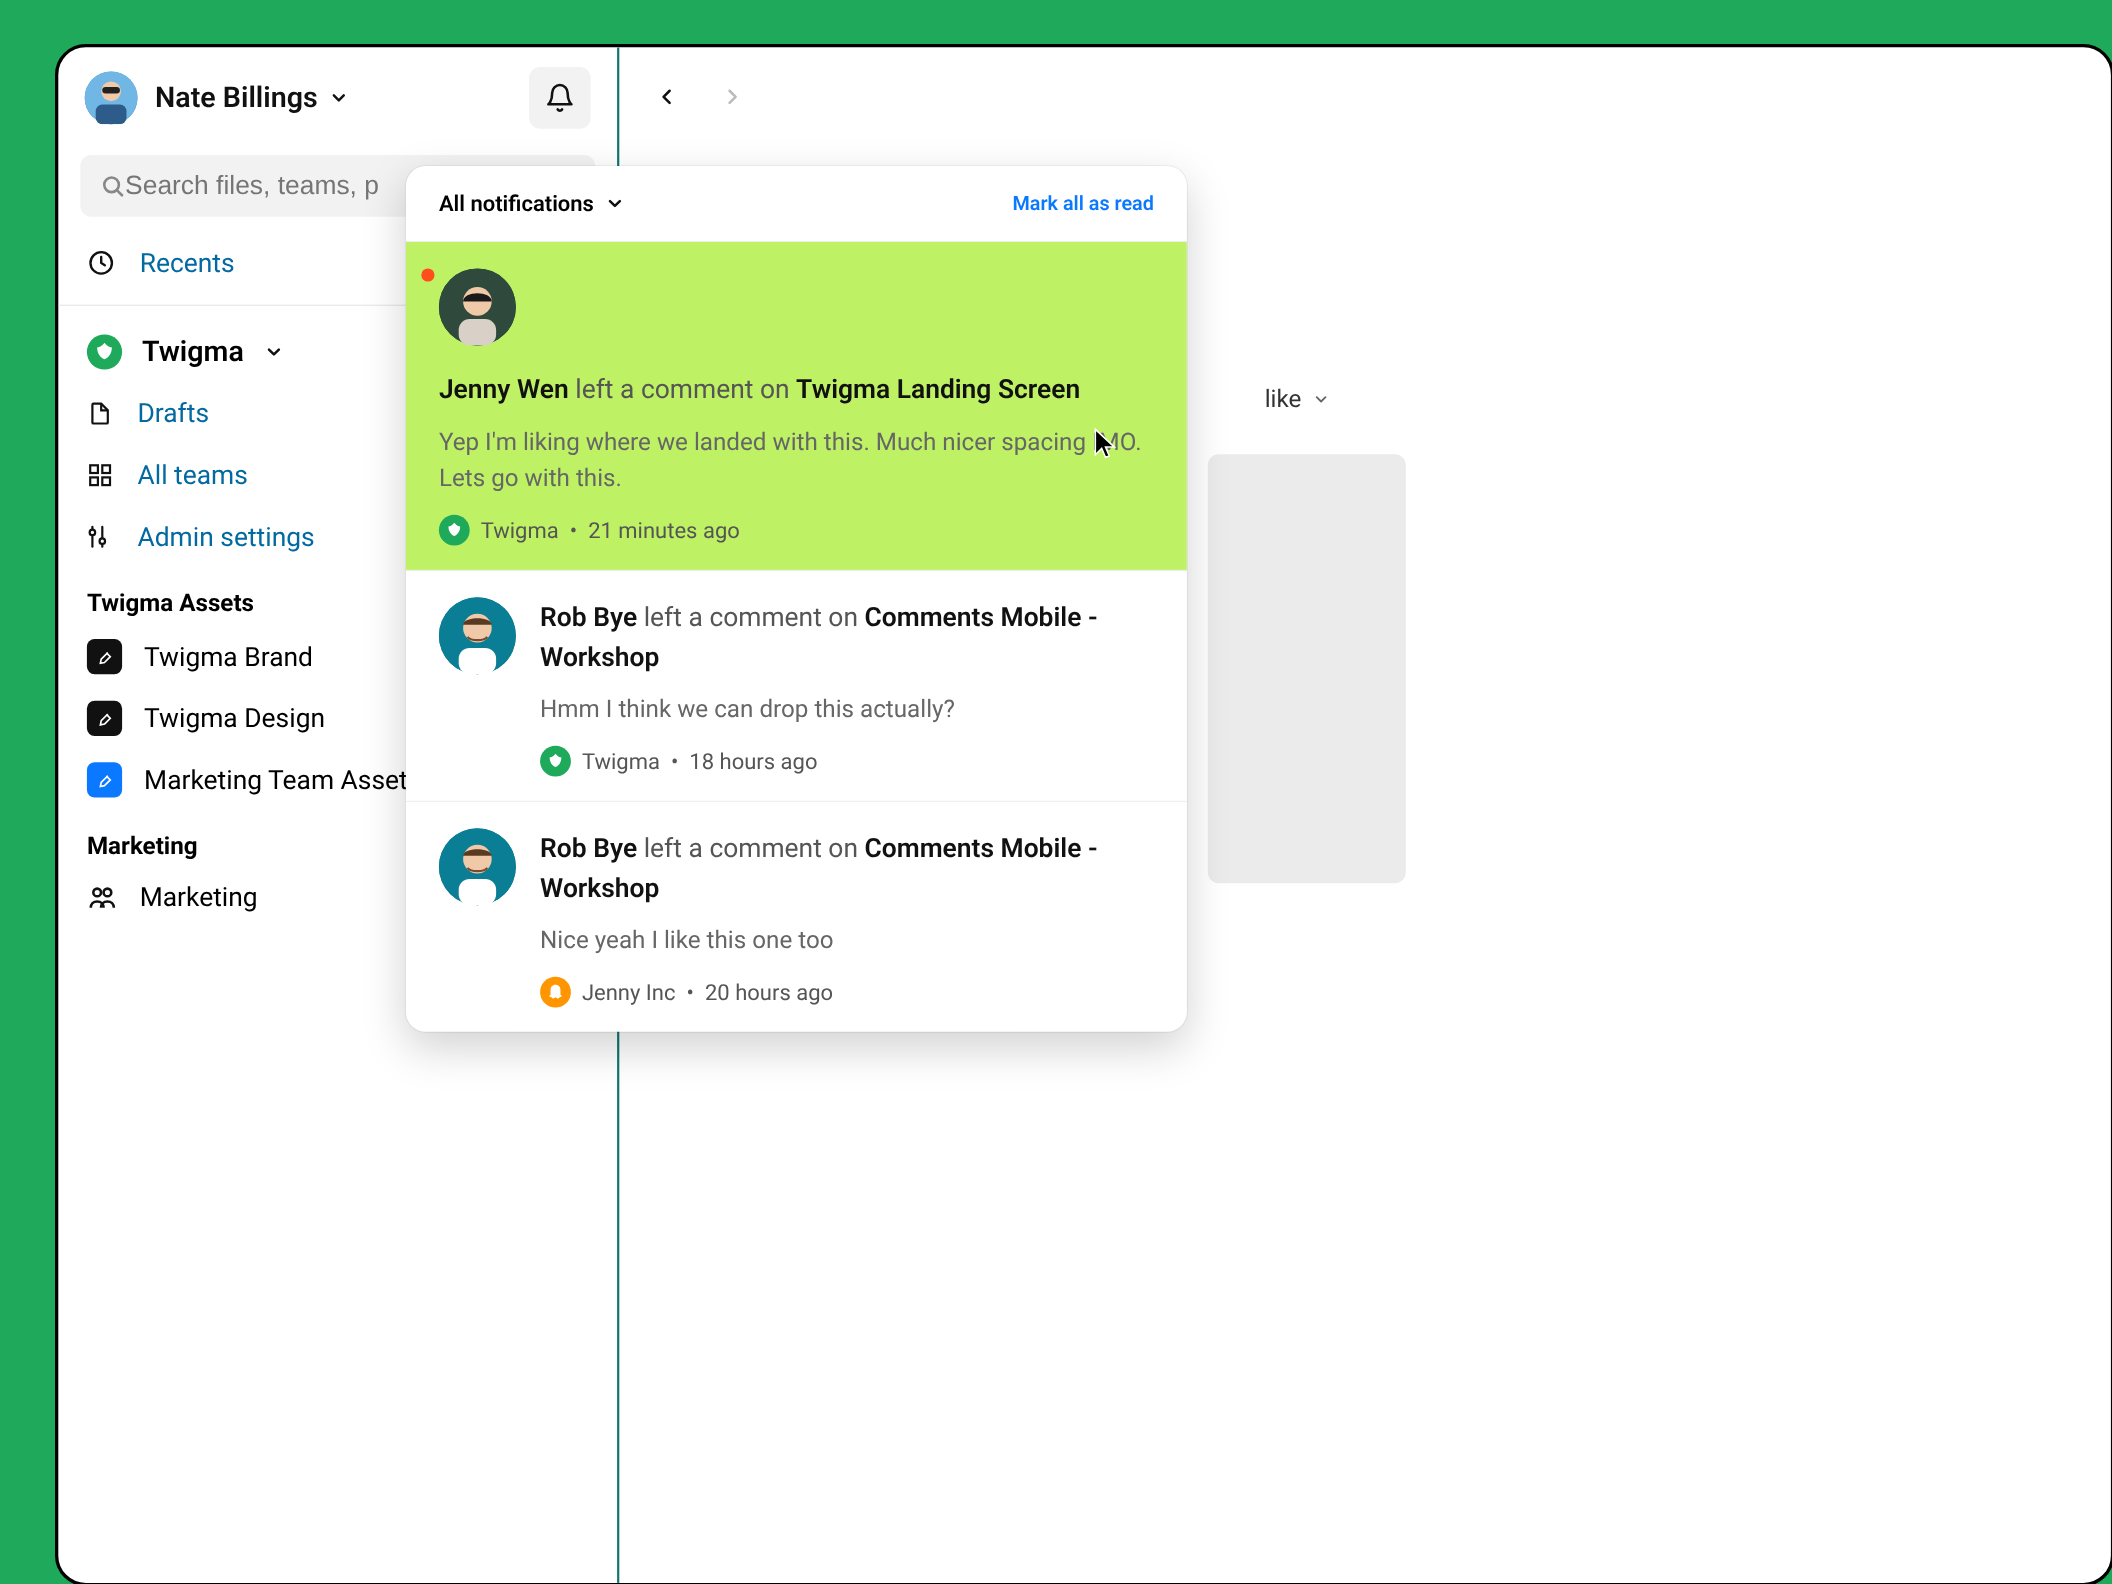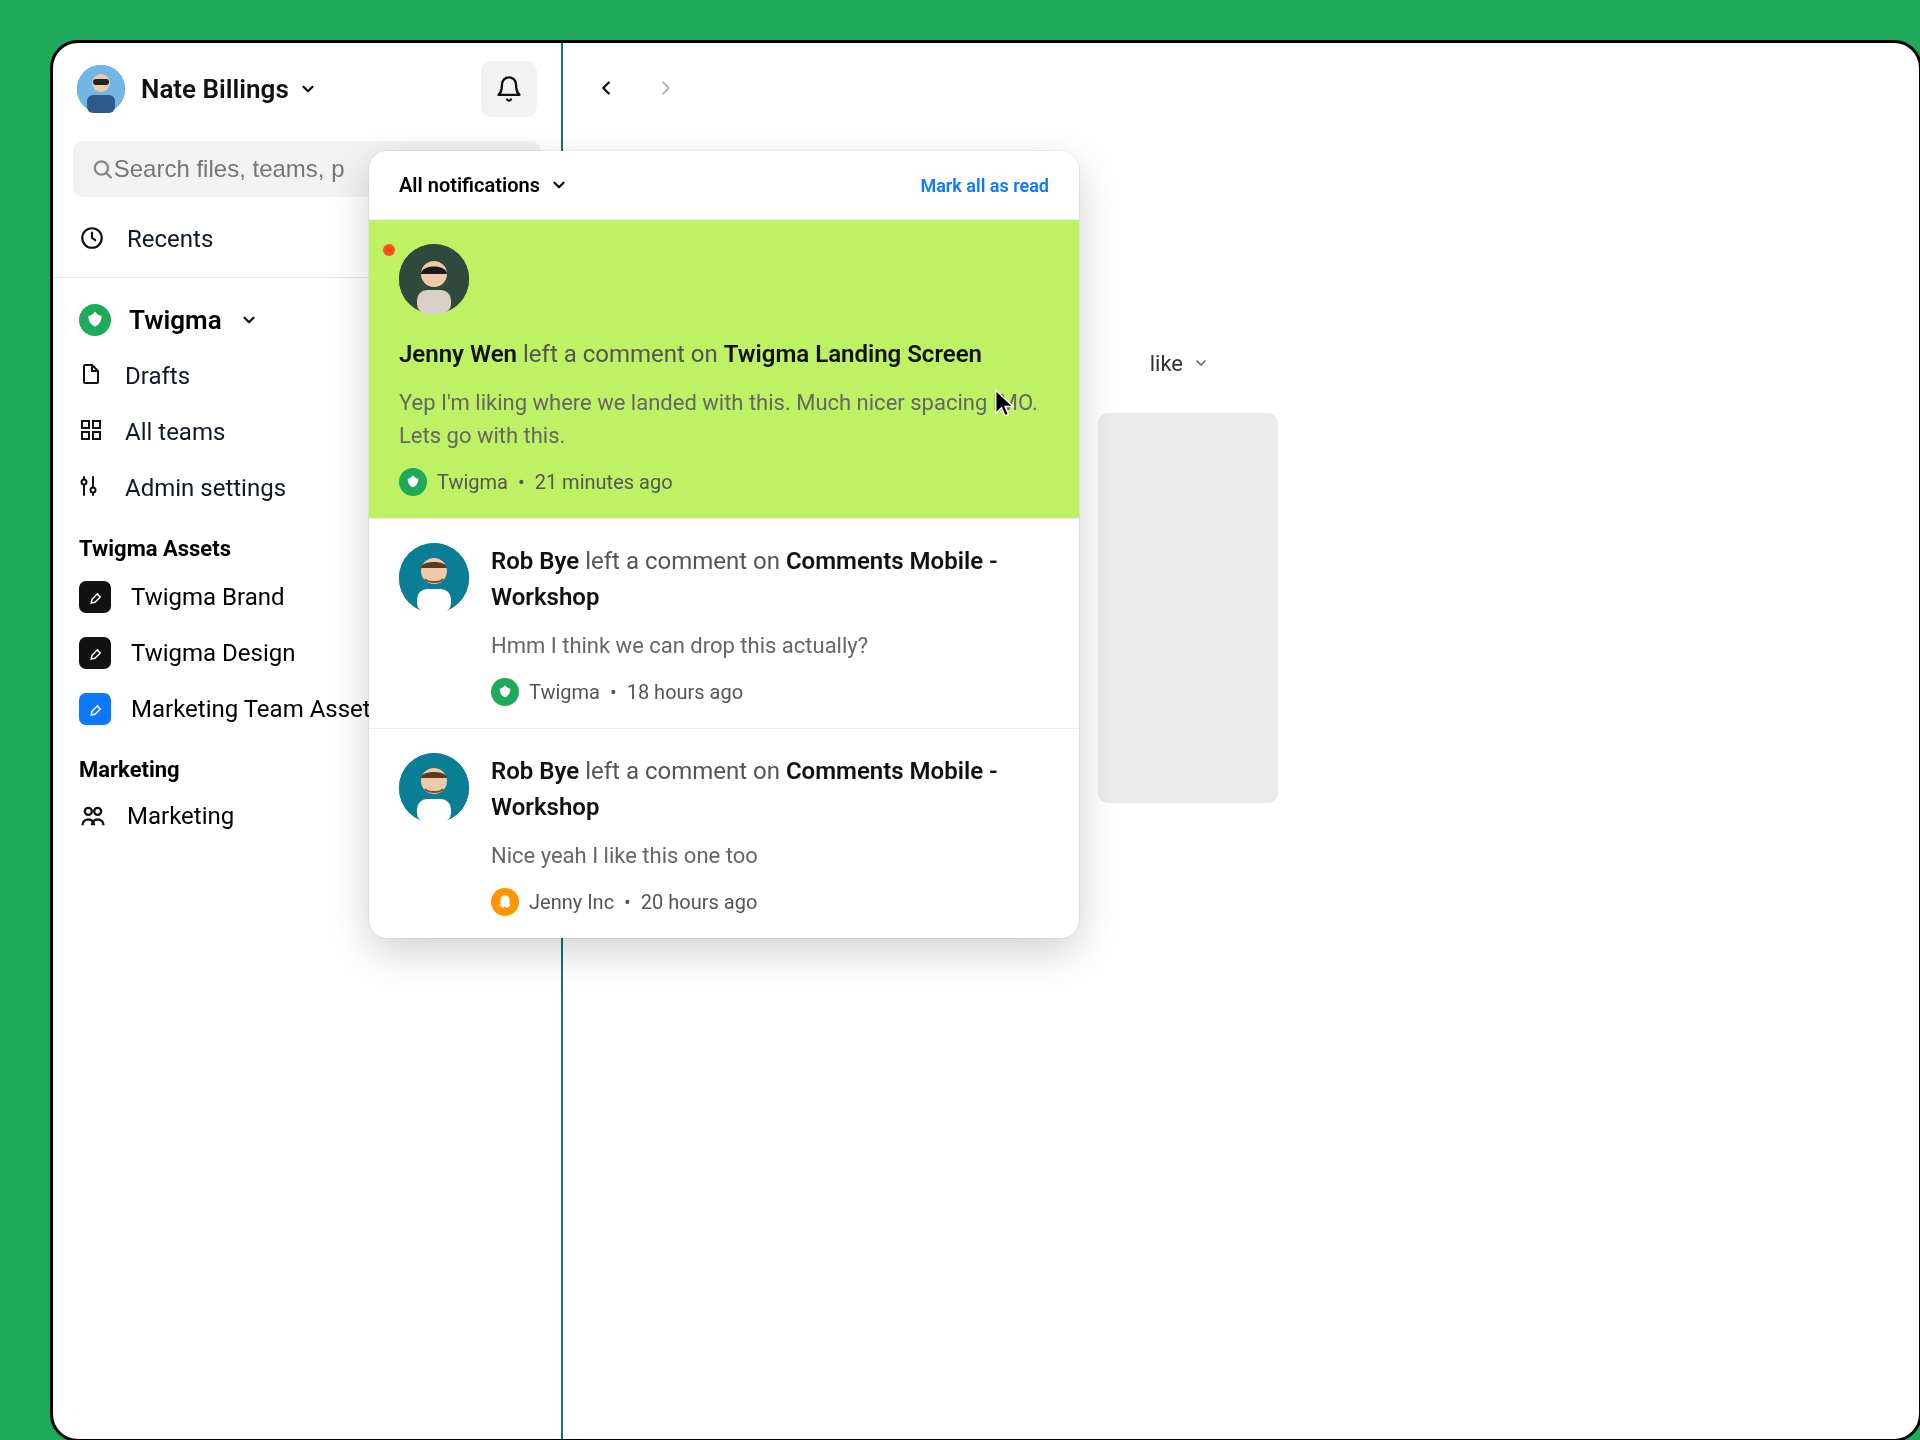--- a/index.html
+++ b/index.html
@@ -56,23 +56,23 @@
     border-radius: 10px;
     display:flex; align-items:center;
     padding: 0 18px;
   }
   .search-input {
     border: none; background: transparent; outline: none;
     font-size: 24px; color:#666;
     width: 100%;
   }
   .nav-item {
-    display:flex; 
+    display:flex; align-items:center;
     padding: 14px 26px;
-    font-size: 24px; color:#0f172a;
+    font-size: 24px; color:#0369a1;
     gap: 22px;
   }
   .divider { height:1px; background:#e5e5e5; margin: 10px 0 16px 0; }
   .team-row { display:flex; align-items:center; padding: 10px 26px 12px 26px; gap: 18px; }
   .team-badge {
     width: 32px; height: 32px; border-radius: 50%;
     background: #1fa95b; color:#fff;
     display:flex; align-items:center; justify-content:center;
     font-size: 18px;
   }

